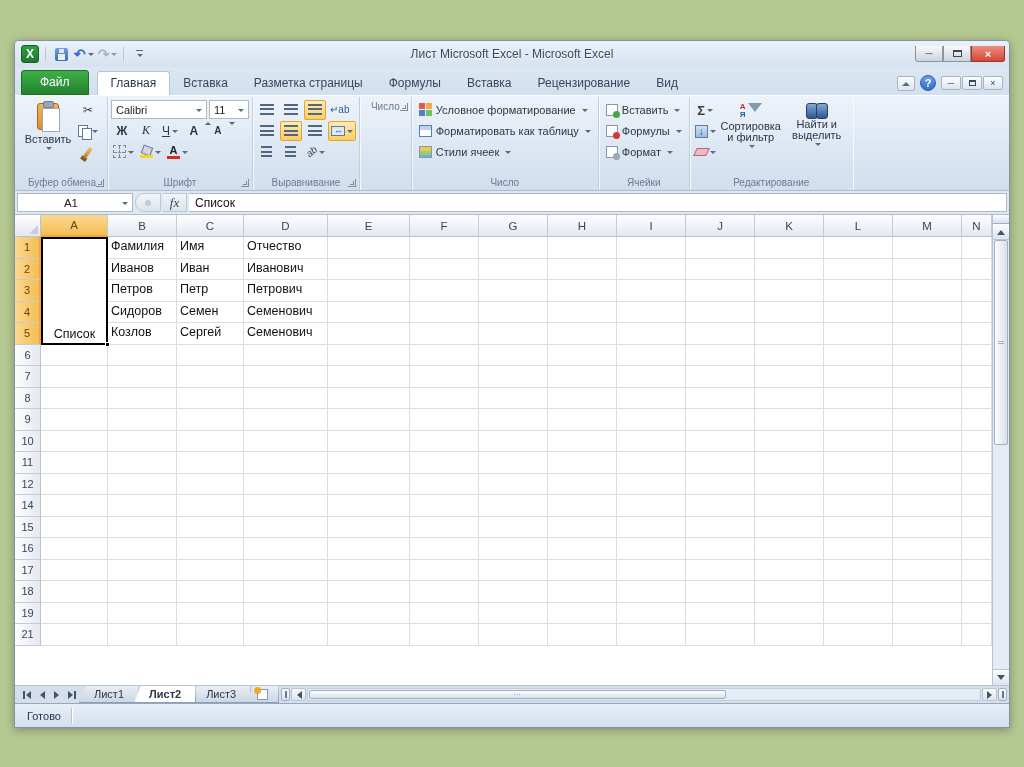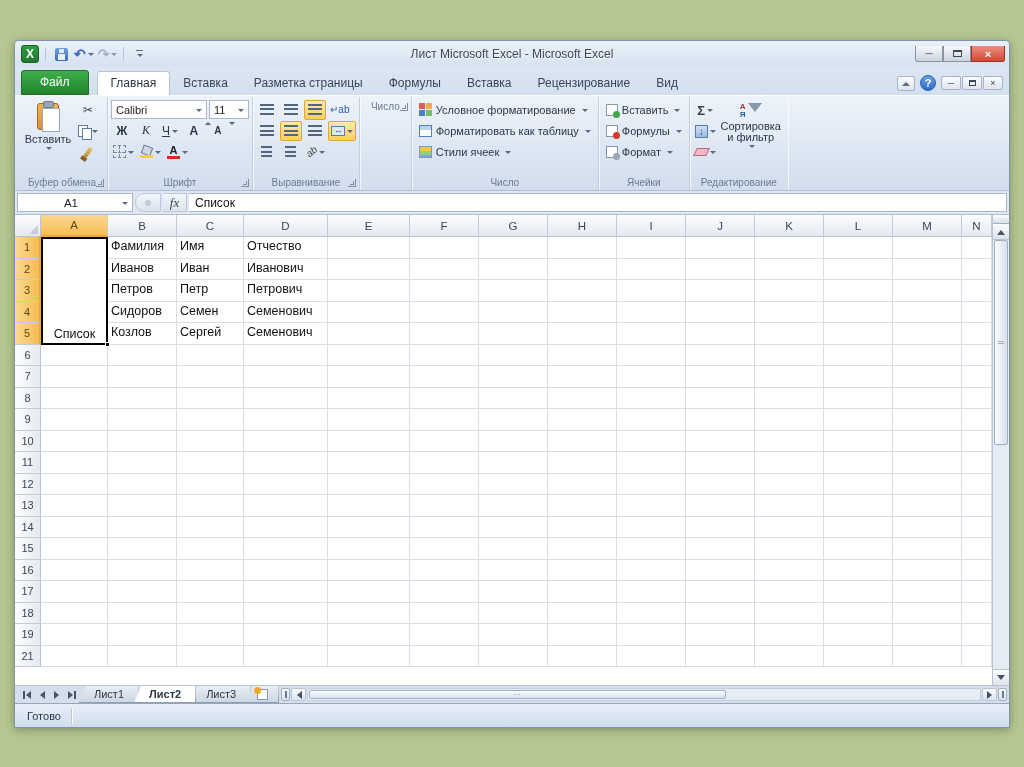--- a/index.html
+++ b/index.html
@@ -530,20 +530,25 @@
           <span class="sortico">
               <span class="az">
                 <span class="a">А</span>
                 <span class="ya">Я</span>
               </span>
               <span class="funnel"></span>
             </span>
           <span class="blabel2">Сортировка и фильтр</span>
           <span class="caret"></span>
         </div>
+        <div class="bigbtn wide">
+          <span class="binoc"></span>
+          <span class="blabel2">Найти и выделить</span>
+          <span class="caret"></span>
+        </div>
       </div>
       <div class="rg-footer">
           <span>Редактирование</span>
         </div>
     </div>
   </div>
 
   <div class="formulabar">
     <span class="namebox">
         <span>A1</span>
@@ -773,37 +778,20 @@
           <div class="gcell" style="width: 69px;"></div>
           <div class="gcell" style="width: 69px;"></div>
           <div class="gcell" style="width: 69px;"></div>
           <div class="gcell" style="width: 69px;"></div>
           <div class="gcell" style="width: 69px;"></div>
           <div class="gcell" style="width: 69px;"></div>
           <div class="gcell" style="width: 69px;"></div>
           <div class="gcell" style="width: 69px; flex: 1 1 0%;"></div>
         </div>
         <div class="grow">
-          <div class="grh">13</div>
-          <div class="gcell" style="width: 67px;"></div>
-          <div class="gcell" style="width: 69px;"></div>
-          <div class="gcell" style="width: 67px;"></div>
-          <div class="gcell" style="width: 84px;"></div>
-          <div class="gcell" style="width: 82px;"></div>
-          <div class="gcell" style="width: 69px;"></div>
-          <div class="gcell" style="width: 69px;"></div>
-          <div class="gcell" style="width: 69px;"></div>
-          <div class="gcell" style="width: 69px;"></div>
-          <div class="gcell" style="width: 69px;"></div>
-          <div class="gcell" style="width: 69px;"></div>
-          <div class="gcell" style="width: 69px;"></div>
-          <div class="gcell" style="width: 69px;"></div>
-          <div class="gcell" style="width: 69px; flex: 1 1 0%;"></div>
-        </div>
-        <div class="grow">
           <div class="grh">14</div>
           <div class="gcell" style="width: 67px;"></div>
           <div class="gcell" style="width: 69px;"></div>
           <div class="gcell" style="width: 67px;"></div>
           <div class="gcell" style="width: 84px;"></div>
           <div class="gcell" style="width: 82px;"></div>
           <div class="gcell" style="width: 69px;"></div>
           <div class="gcell" style="width: 69px;"></div>
           <div class="gcell" style="width: 69px;"></div>
           <div class="gcell" style="width: 69px;"></div>

